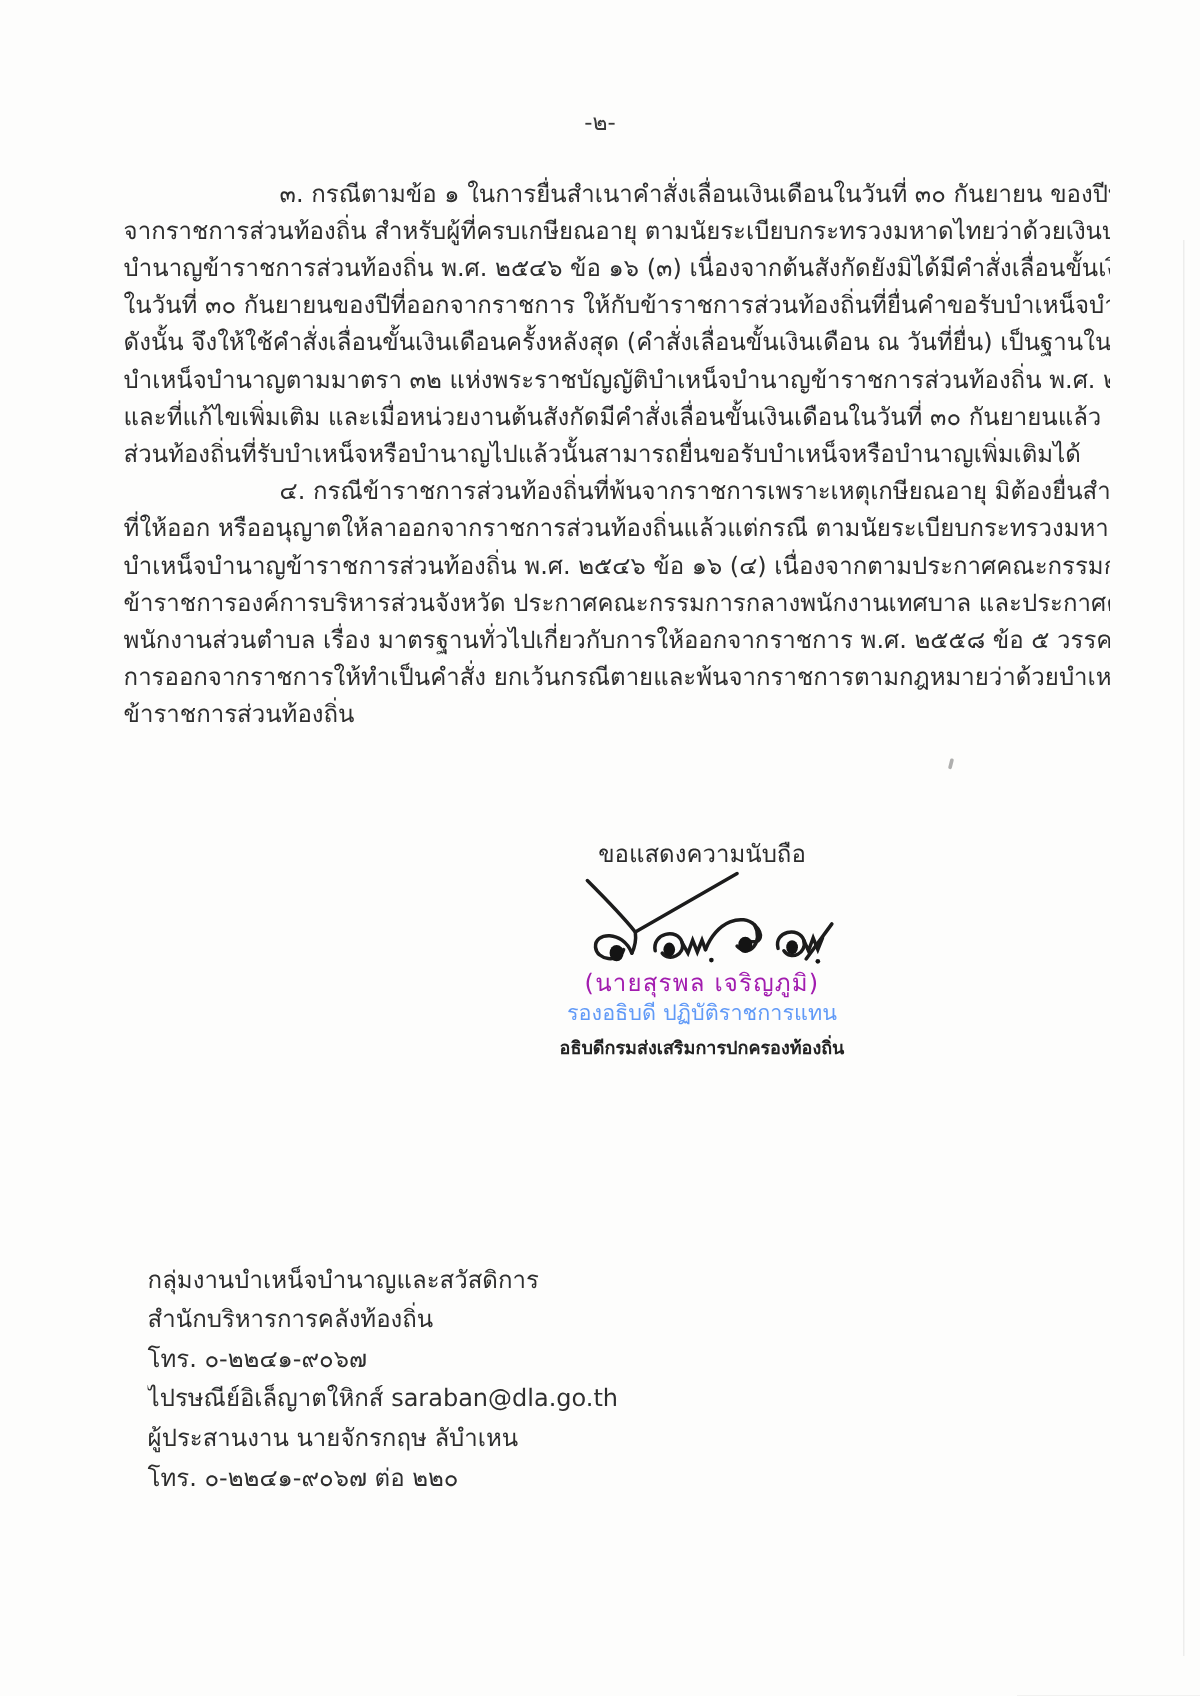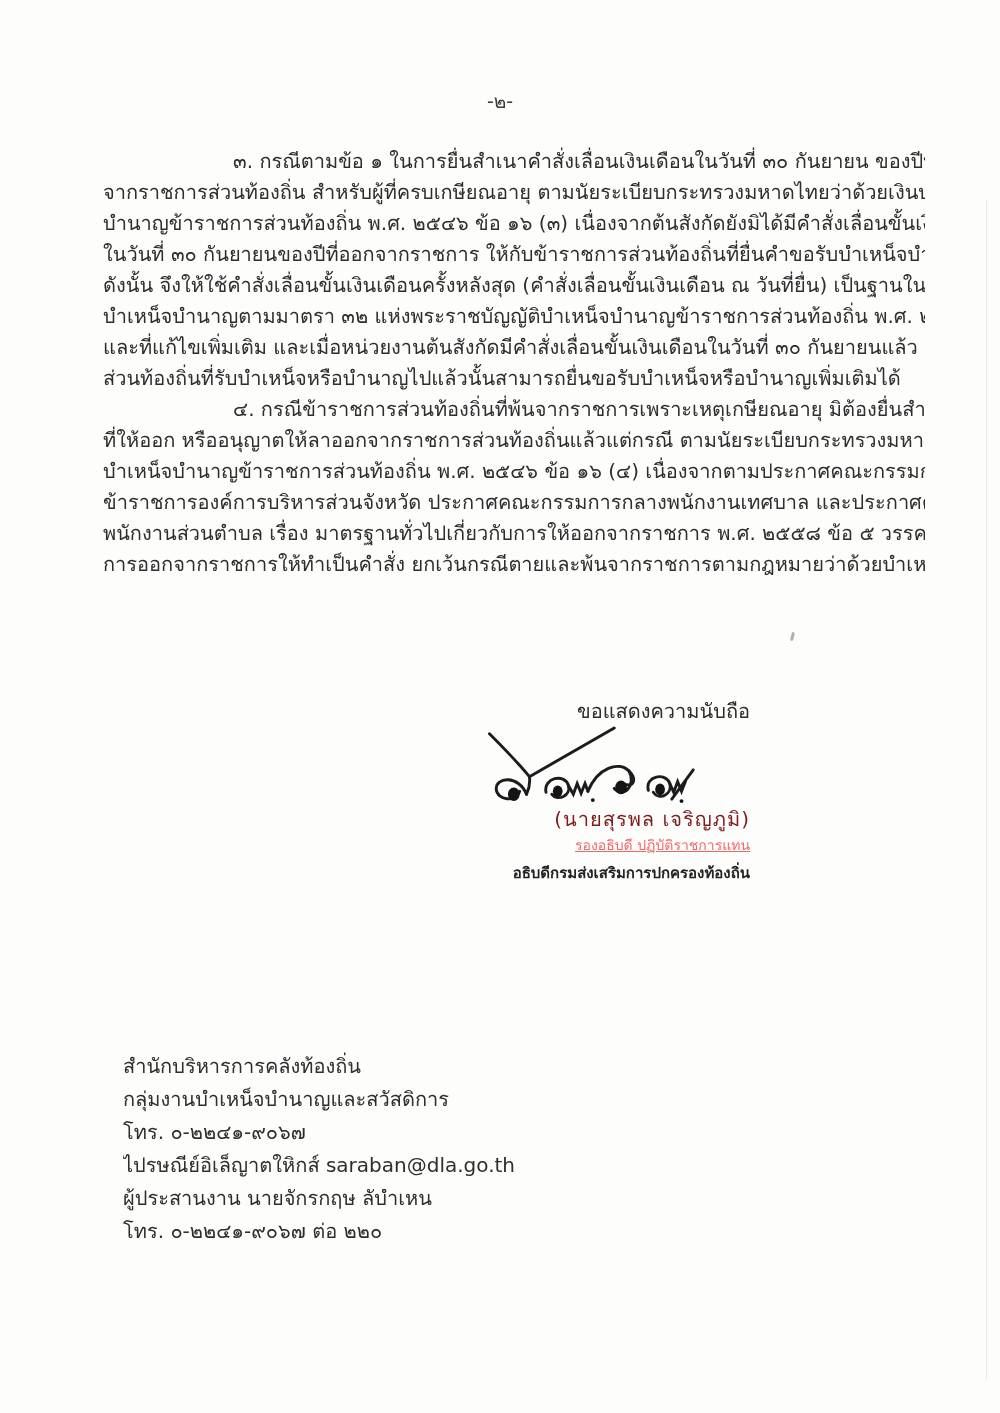--- a/index.html
+++ b/index.html
@@ -48,41 +48,40 @@
     height: 31px;
     white-space: nowrap;
     overflow: hidden;
     margin-top: 7px;
   }
   .sig-block {
     position: absolute;
     top: 698px;
     left: 420px;
     width: 330px;
-    text-align: right;
+    text-align: center;
     font-size: 20px;
     line-height: 26px;
   }
   .salutation { color: #2c2c2c; }
   .signature-wrap {
     position: relative;
     width: 240px;
     height: 78px;
     margin: 2px auto 2px auto;
   }
   .signer-name {
-    color: #7f1d1d;
+    color: #a21caf;
     letter-spacing: 1px;
   }
   .acting-title {
-    color: #ef4444;
-    font-size: 14px;
+    color: #3b82f6;
+    font-size: 18px;
     opacity: 0.8;
     filter: blur(0.3px);
-    text-decoration: underline;
   }
   .signer-position {
     color: #222222;
     font-weight: 600;
     font-size: 15px;
     margin-top: 2px;
   }
   .footer-block {
     position: absolute;
     top: 1050px;
@@ -141,20 +140,21 @@
         <div class="tline">และที่แก้ไขเพิ่มเติม และเมื่อหน่วยงานต้นสังกัดมีคำสั่งเลื่อนขั้นเงินเดือนในวันที่ ๓๐ กันยายนแล้ว ข้าราชการ</div>
         <div class="tline">ส่วนท้องถิ่นที่รับบำเหน็จหรือบำนาญไปแล้วนั้นสามารถยื่นขอรับบำเหน็จหรือบำนาญเพิ่มเติมได้</div>
       </div>
     <div class="para indent-first">
         <div class="tline">๔. กรณีข้าราชการส่วนท้องถิ่นที่พ้นจากราชการเพราะเหตุเกษียณอายุ มิต้องยื่นสำเนาคำสั่ง</div>
         <div class="tline">ที่ให้ออก หรืออนุญาตให้ลาออกจากราชการส่วนท้องถิ่นแล้วแต่กรณี ตามนัยระเบียบกระทรวงมหาดไทยว่าด้วยเงิน</div>
         <div class="tline">บำเหน็จบำนาญข้าราชการส่วนท้องถิ่น พ.ศ. ๒๕๔๖ ข้อ ๑๖ (๔) เนื่องจากตามประกาศคณะกรรมการกลาง</div>
         <div class="tline">ข้าราชการองค์การบริหารส่วนจังหวัด ประกาศคณะกรรมการกลางพนักงานเทศบาล และประกาศคณะกรรมการกลาง</div>
         <div class="tline">พนักงานส่วนตำบล เรื่อง มาตรฐานทั่วไปเกี่ยวกับการให้ออกจากราชการ พ.ศ. ๒๕๕๘ ข้อ ๕ วรรคสอง กำหนดให้</div>
         <div class="tline">การออกจากราชการให้ทำเป็นคำสั่ง ยกเว้นกรณีตายและพ้นจากราชการตามกฎหมายว่าด้วยบำเหน็จบำนาญ</div>
+        <div class="tline">ข้าราชการส่วนท้องถิ่น</div>
       </div>
   </div>
 
   <div class="sig-block">
     <div class="salutation">ขอแสดงความนับถือ</div>
     <div class="signature-wrap">
       <svg width="240" height="78" viewBox="0 0 240 80" aria-hidden="true">
         <path class="ink" d="M150,2 L63,52"></path>
         <path class="ink" d="M22,8 C38,24 55,42 63,52 C64,60 62,66 60,70"></path>
         <path class="ink" d="M60,70 C52,50 28,52 29,65 C30,76 49,79 53,67"></path>
@@ -172,22 +172,22 @@
         <circle class="blob" cx="128" cy="76" r="2"></circle>
         <circle class="blob" cx="219" cy="77" r="2"></circle>
       </svg>
     </div>
     <div class="signer-name">(นายสุรพล เจริญภูมิ)</div>
     <div class="acting-title">รองอธิบดี ปฏิบัติราชการแทน</div>
     <div class="signer-position">อธิบดีกรมส่งเสริมการปกครองท้องถิ่น</div>
   </div>
 
   <div class="footer-block">
+      <div class="tline">กลุ่มงานบำเหน็จบำนาญและสวัสดิการ</div>
       <div class="tline">สำนักบริหารการคลังท้องถิ่น</div>
-      <div class="tline">กลุ่มงานบำเหน็จบำนาญและสวัสดิการ</div>
       <div class="tline">โทร. ๐-๒๒๔๑-๙๐๖๗</div>
       <div class="tline">ไปรษณีย์อิเล็ญาตใหิกส์ saraban@dla.go.th</div>
       <div class="tline">ผู้ประสานงาน นายจักรกฤษ ลับำเหน</div>
       <div class="tline">โทร. ๐-๒๒๔๑-๙๐๖๗ ต่อ ๒๒๐</div>
     </div>
 
   <div class="scan-edge-line"></div>
   <div class="scan-speck"></div>
 
 </div>

